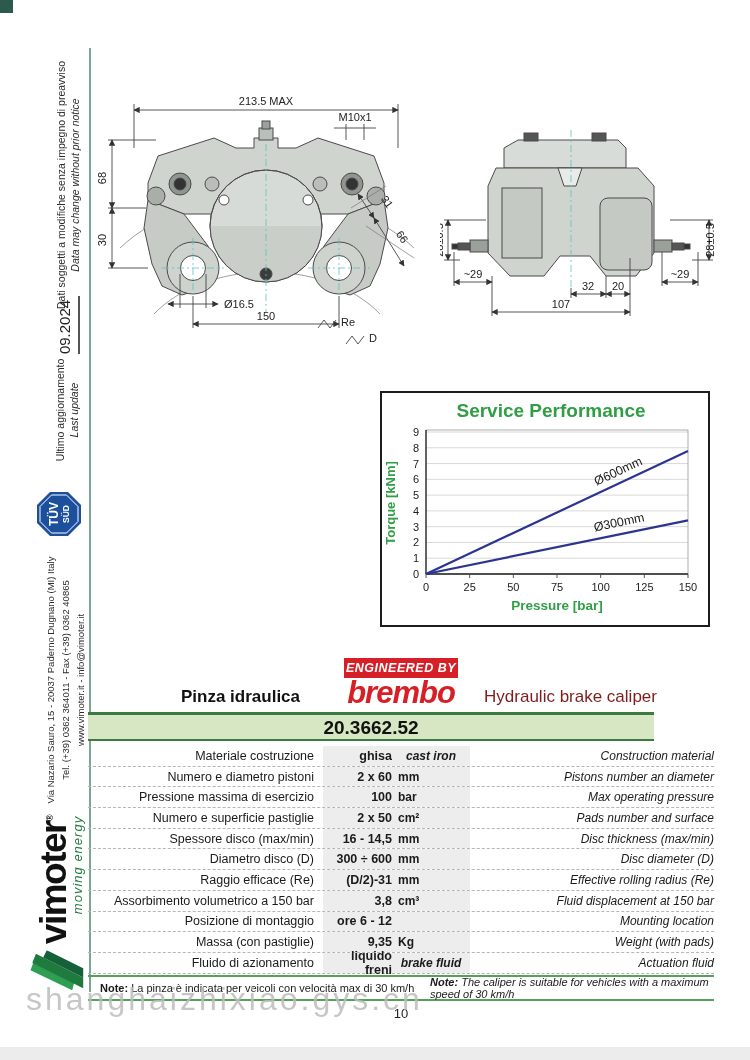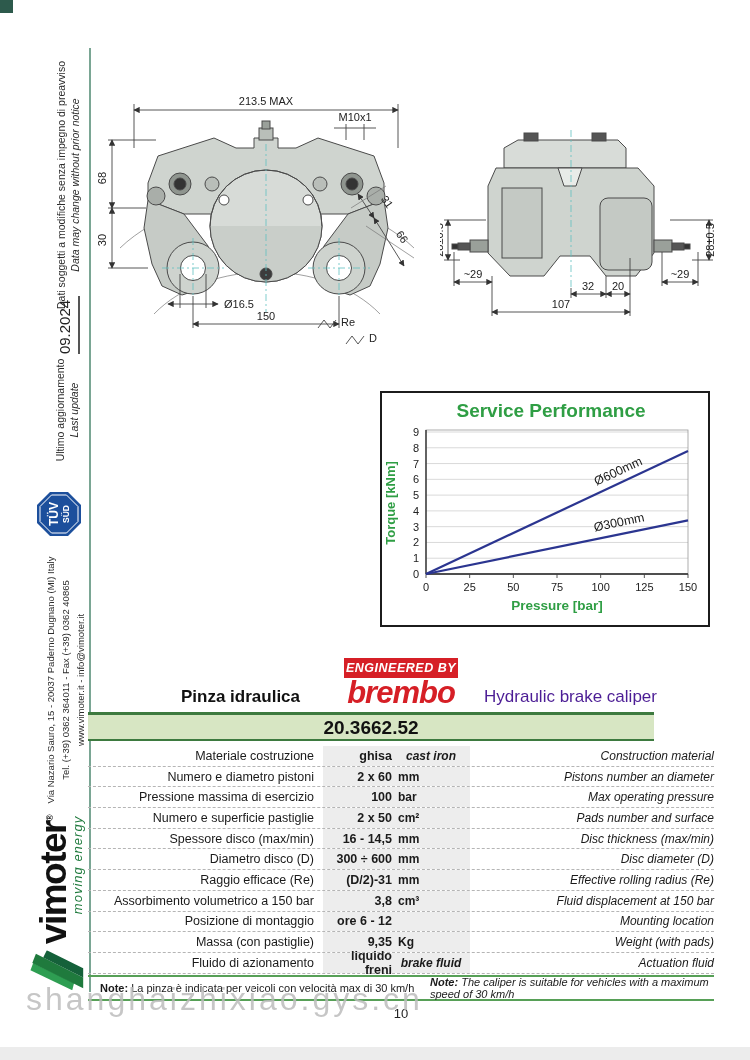--- a/index.html
+++ b/index.html
@@ -30,21 +30,21 @@
   .dimline{stroke:#444;stroke-width:0.9;fill:none;}
   .thin{stroke:#777;stroke-width:0.7;fill:none;}
   .cline{stroke:#5fc0c0;stroke-width:0.8;stroke-dasharray:7 3 2 3;fill:none;}
 
   
   #chart{left:380px;top:391px;width:326px;height:232px;border:2px solid #1c1c1c;background:#fff;}
   #chart-title{margin-top:7px;text-align:center;font-size:19px;font-weight:bold;color:#2f9e44;padding-left:12px;}
 
   
   #title-it{left:138px;top:687px;width:205px;text-align:center;font-size:17px;font-weight:bold;color:#111;}
-  #title-en{left:468px;top:687px;width:205px;text-align:center;font-size:17px;color:#4c1d95;}
+  #title-en{left:468px;top:687px;width:205px;text-align:center;font-size:17px;color:#7f1d1d;}
   #brembo{left:344px;top:658px;width:114px;text-align:center;}
   #eng-by{background:#d61f26;color:#fff;font-size:12.5px;font-weight:bold;font-style:italic;
           height:20px;line-height:20px;letter-spacing:.5px;}
   #brembo-word{color:#d61f26;font-size:31px;font-weight:bold;font-style:italic;letter-spacing:-1px;line-height:.95;}
 
   
   #band{left:88px;top:712px;width:566px;height:29px;background:#d7e6c3;
         border-top:3px solid #3d7a3f;border-bottom:2px solid #3d7a3f;box-sizing:border-box;
         text-align:center;font-size:19px;font-weight:bold;color:#111;line-height:25px;}
 

